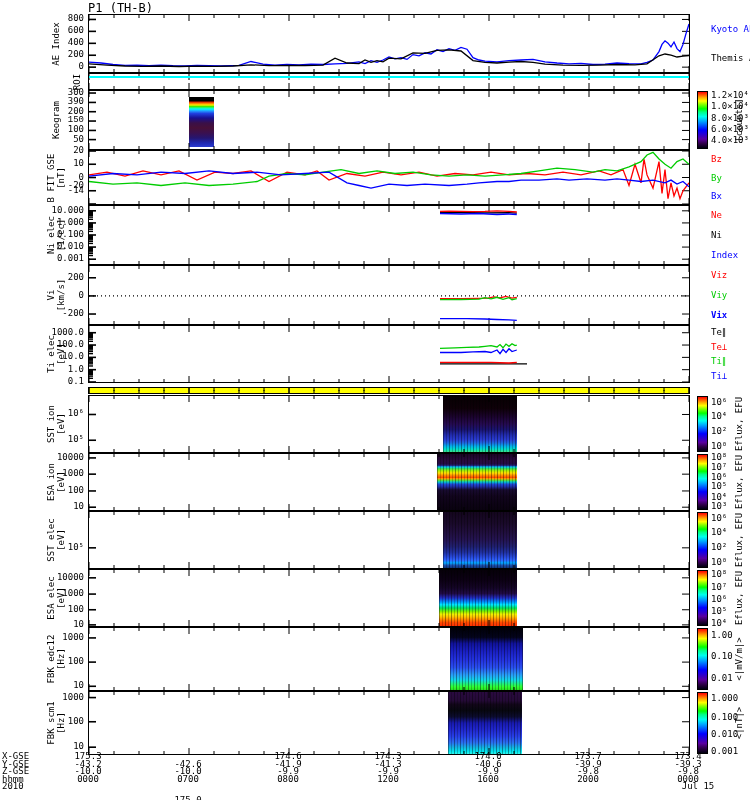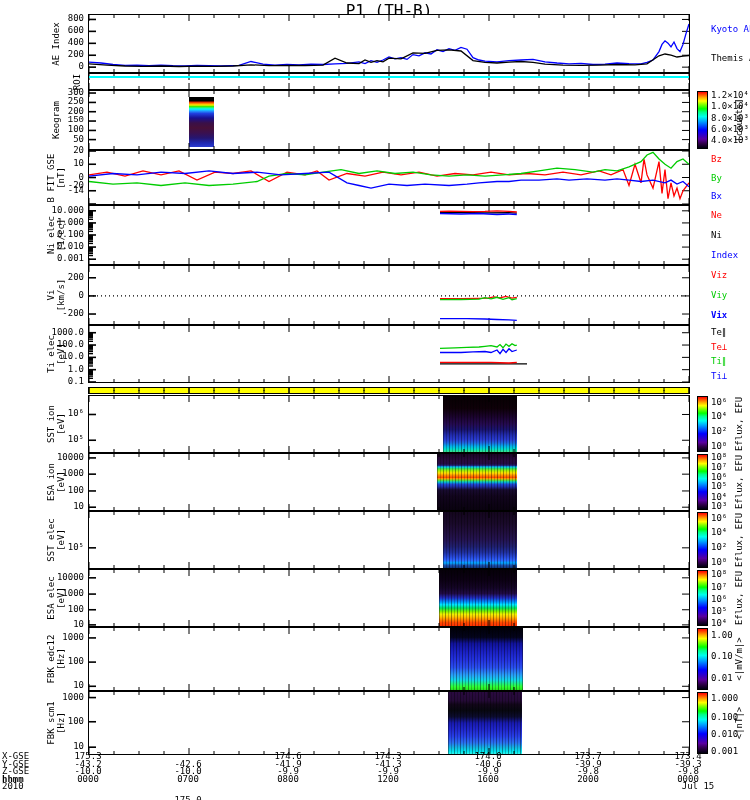--- a/index.html
+++ b/index.html
@@ -1,18 +1,18 @@
 <!DOCTYPE html>
 <html><head>
 <meta charset="utf-8">
 <style>
   html,body{margin:0;padding:0;background:#fff;}
   #screen{position:relative;width:750px;height:800px;background:#fff;overflow:hidden;
           font-family:"DejaVu Sans Mono",monospace;font-size:9px;color:#000;}
-  #title{position:absolute;top:1px;left:88px;width:602px;text-align:center;font-size:16px;}
+  #title{position:absolute;top:1px;left:88px;width:602px;text-align:left;font-size:12px;}
   .panel{position:absolute;left:88px;width:602px;border:1px solid #000;box-sizing:border-box;background:#fff;}
   .panel svg{position:absolute;left:0;top:0;}
   .spec{position:absolute;}
   .streaks{position:absolute;left:0;top:0;width:100%;height:100%;
            background:repeating-linear-gradient(90deg,rgba(0,0,0,.38) 0 1px,transparent 1px 3px,rgba(0,0,0,.22) 3px 4px,transparent 4px 6px);}
   .ytl{position:absolute;left:36px;width:48px;text-align:right;line-height:9px;}
   .ylab{position:absolute;transform:translate(-50%,-50%) rotate(-90deg);text-align:center;line-height:10px;white-space:nowrap;}
   .leg{position:absolute;left:711px;white-space:nowrap;line-height:9px;}
   .cbar{position:absolute;left:697px;width:11px;border:1px solid #000;box-sizing:border-box;
         background:linear-gradient(to top,#000010 0%,#30004a 8%,#5a00a0 16%,#2a00d0 24%,#0000ff 32%,#0055ff 40%,#00aaff 48%,#00ffee 56%,#00ff88 64%,#00ff00 70%,#88ff00 78%,#ffff00 84%,#ffaa00 90%,#ff5500 95%,#ff0000 100%);}
@@ -991,21 +991,21 @@
       <div class="ytl" style="top: 62.155px;">0</div>
       <div class="ylab" style="left: 56px; top: 43.5px;">
         <div>AE Index</div>
       </div>
       <div class="leg" style="top: 24.75px; color: rgb(0, 0, 255);">Kyoto AE</div>
       <div class="leg" style="top: 54.25px; color: rgb(0, 0, 0);">Themis AE</div>
       <div class="ylab" style="left: 77px; top: 81.5px;">
         <div>ROI</div>
       </div>
       <div class="ytl" style="top: 88.03px;">300</div>
-      <div class="ytl" style="top: 97.426px;">250</div>
+      <div class="ytl" style="top: 97.426px;">390</div>
       <div class="ytl" style="top: 106.706px;">200</div>
       <div class="ytl" style="top: 116.044px; font-family: Liberation Mono, monospace;">150</div>
       <div class="ytl" style="top: 125.44px;">100</div>
       <div class="ytl" style="top: 134.604px;">50</div>
       <div class="ylab" style="left: 56px; top: 120px;">
         <div>Keogram</div>
       </div>
       <div class="cbar" style="top: 91px; height: 58px;"></div>
       <div class="ctl" style="top: 91.06px;">1.2×10⁴</div>
       <div class="ctl" style="top: 102.08px;">1.0×10⁴</div>
@@ -1158,21 +1158,21 @@
       <div class="bval" style="left: 556px; top: 759.5px;">-39.9</div>
       <div class="bval" style="left: 656px; top: 759.5px;">-39.3</div>
       <div class="brow" style="left: 2px; top: 767px;">Z-GSE</div>
       <div class="bval" style="left: 56px; top: 767px;">-10.0</div>
       <div class="bval" style="left: 156px; top: 767px;">-10.0</div>
       <div class="bval" style="left: 256px; top: 767px;">-9.9</div>
       <div class="bval" style="left: 356px; top: 767px;">-9.9</div>
       <div class="bval" style="left: 456px; top: 767px;">-9.9</div>
       <div class="bval" style="left: 556px; top: 767px;">-9.8</div>
       <div class="bval" style="left: 656px; top: 767px;">-9.8</div>
-      <div class="brow" style="left: 2px; top: 774.5px; font-weight: bold;">hhmm</div>
+      <div class="brow" style="left: 2px; top: 774.5px;">hhmm</div>
       <div class="bval" style="left: 56px; top: 774.5px;">0000</div>
       <div class="bval" style="left: 156px; top: 774.5px;">0700</div>
       <div class="bval" style="left: 256px; top: 774.5px;">0800</div>
       <div class="bval" style="left: 356px; top: 774.5px;">1200</div>
       <div class="bval" style="left: 456px; top: 774.5px;">1600</div>
       <div class="bval" style="left: 556px; top: 774.5px;">2000</div>
       <div class="bval" style="left: 656px; top: 774.5px;">0000</div>
       <div class="brow" style="left: 2px; top: 782px;">2010</div>
       <div class="bval" style="left: 36px; top: 782px; margin-top: 20px;">Jul 14</div>
       <div class="bval" style="left: 666px; top: 782px;">Jul 15</div>

